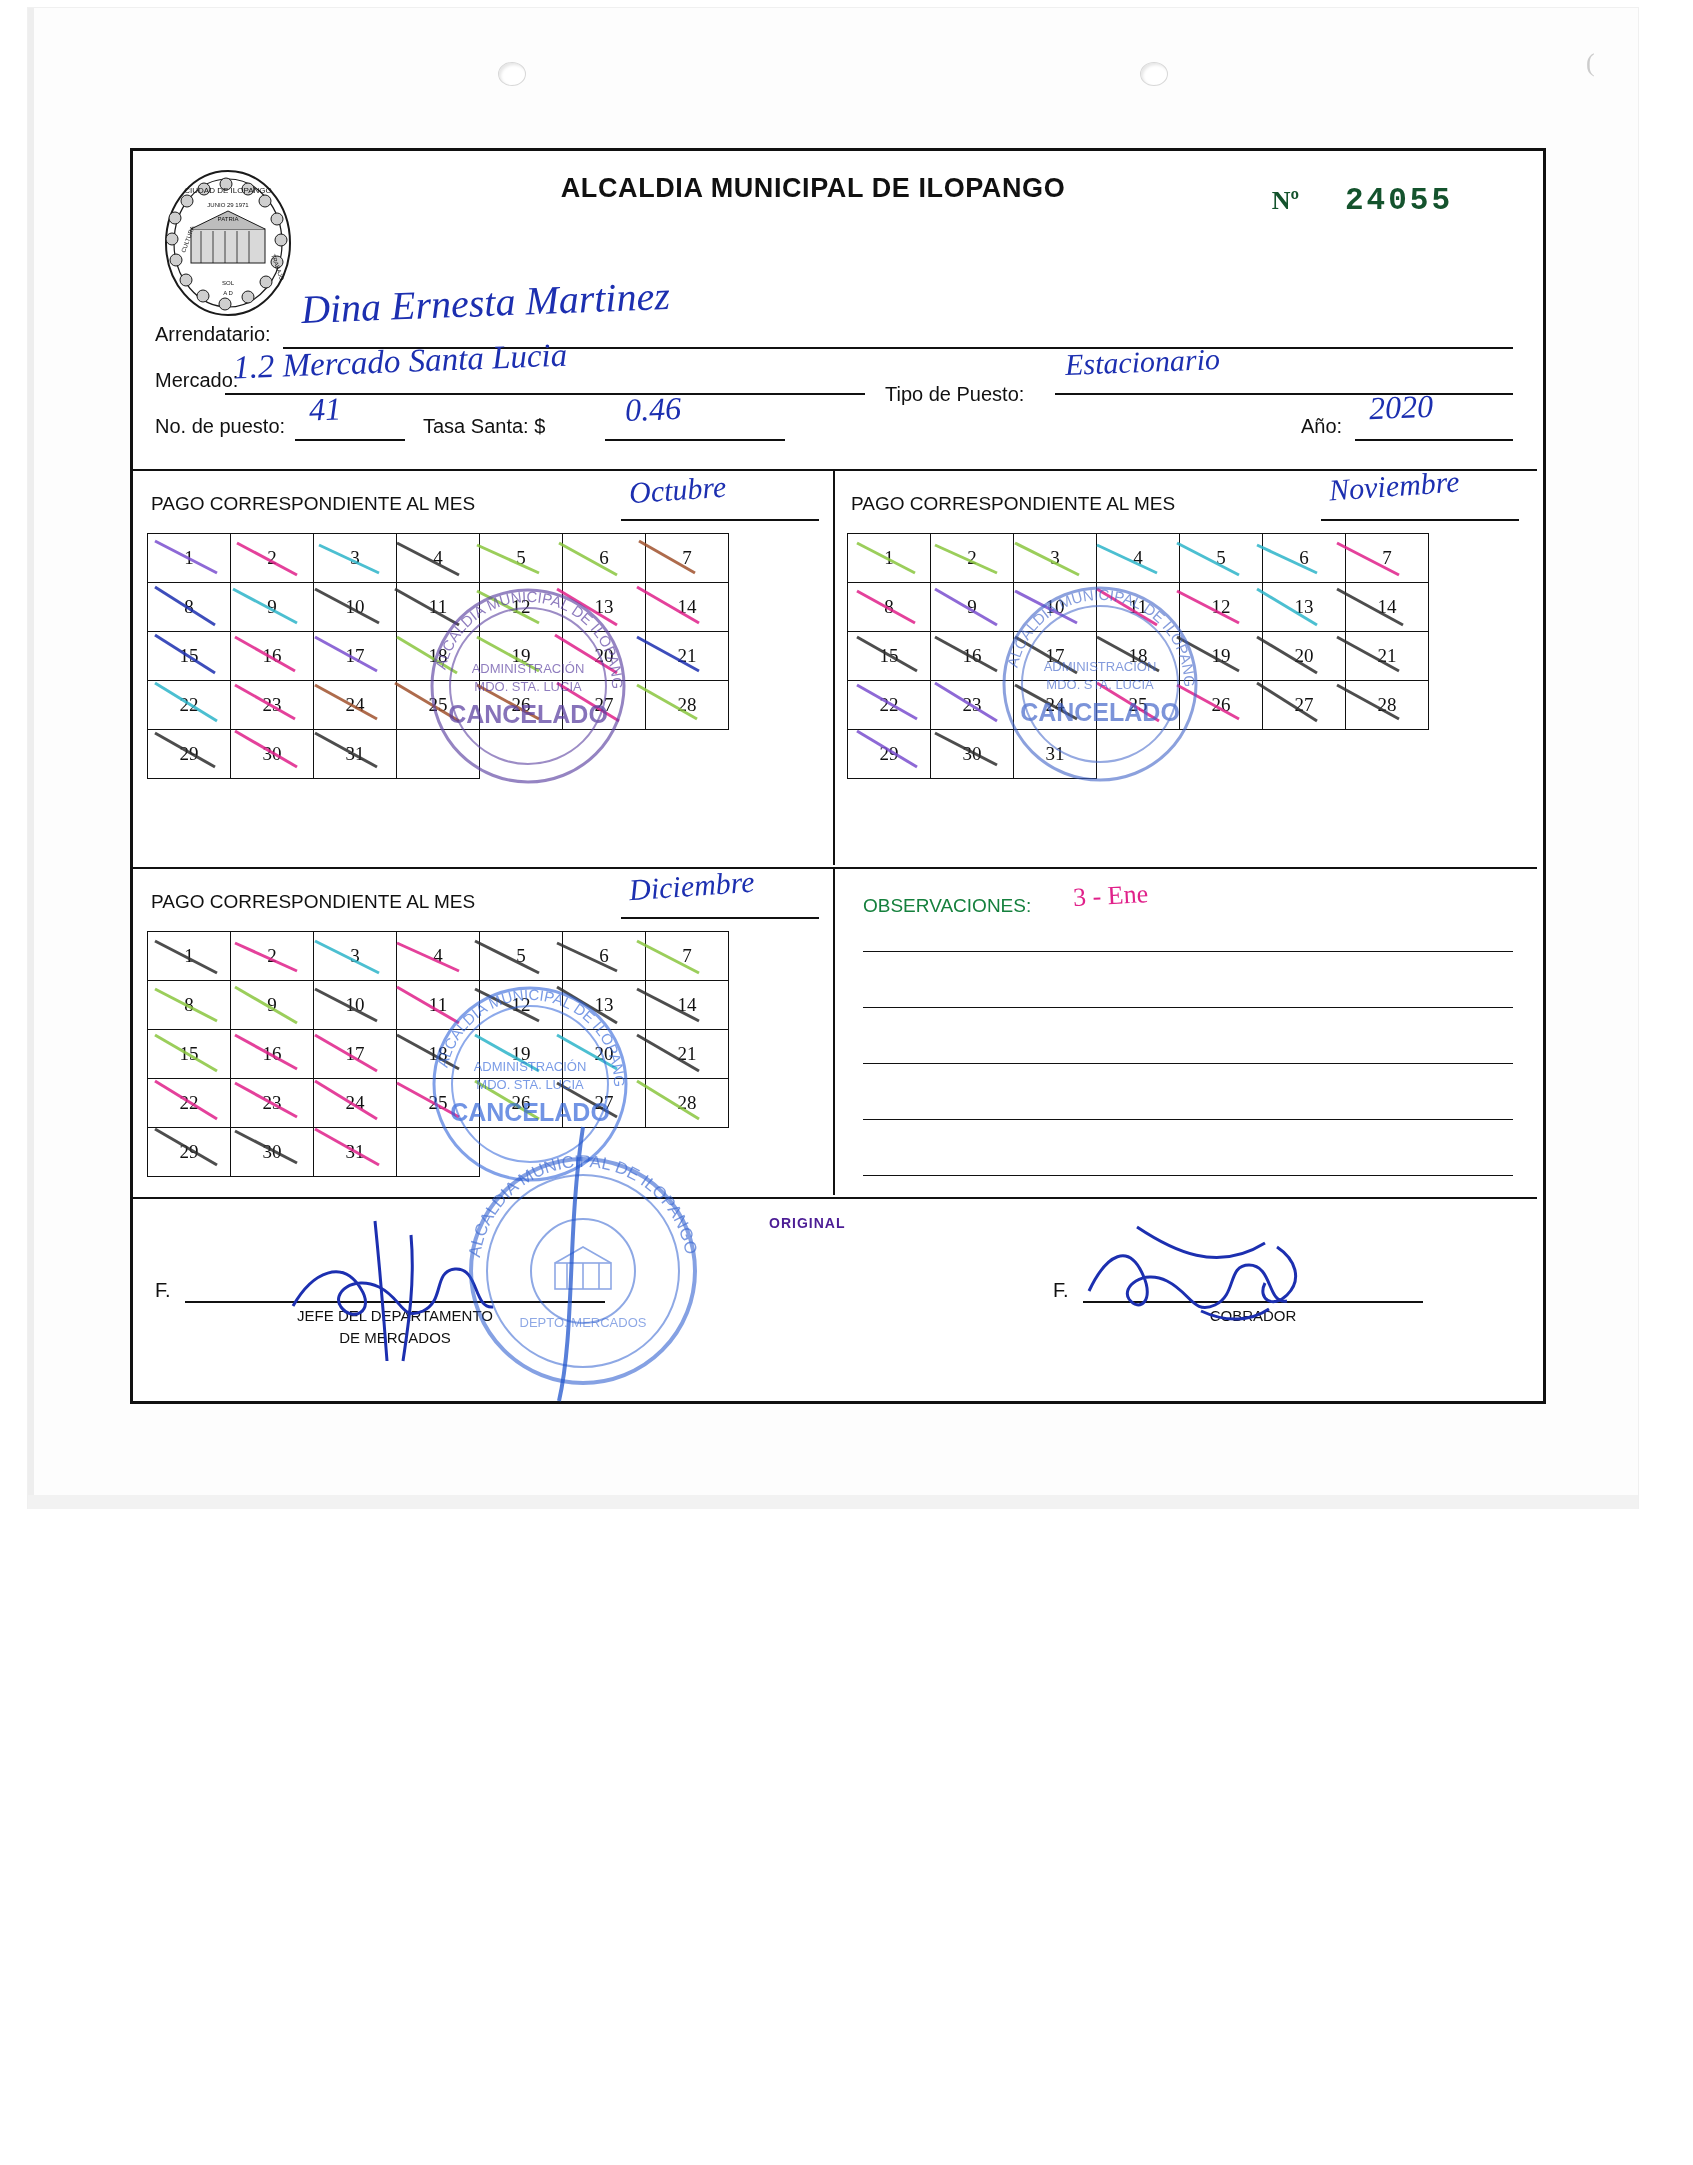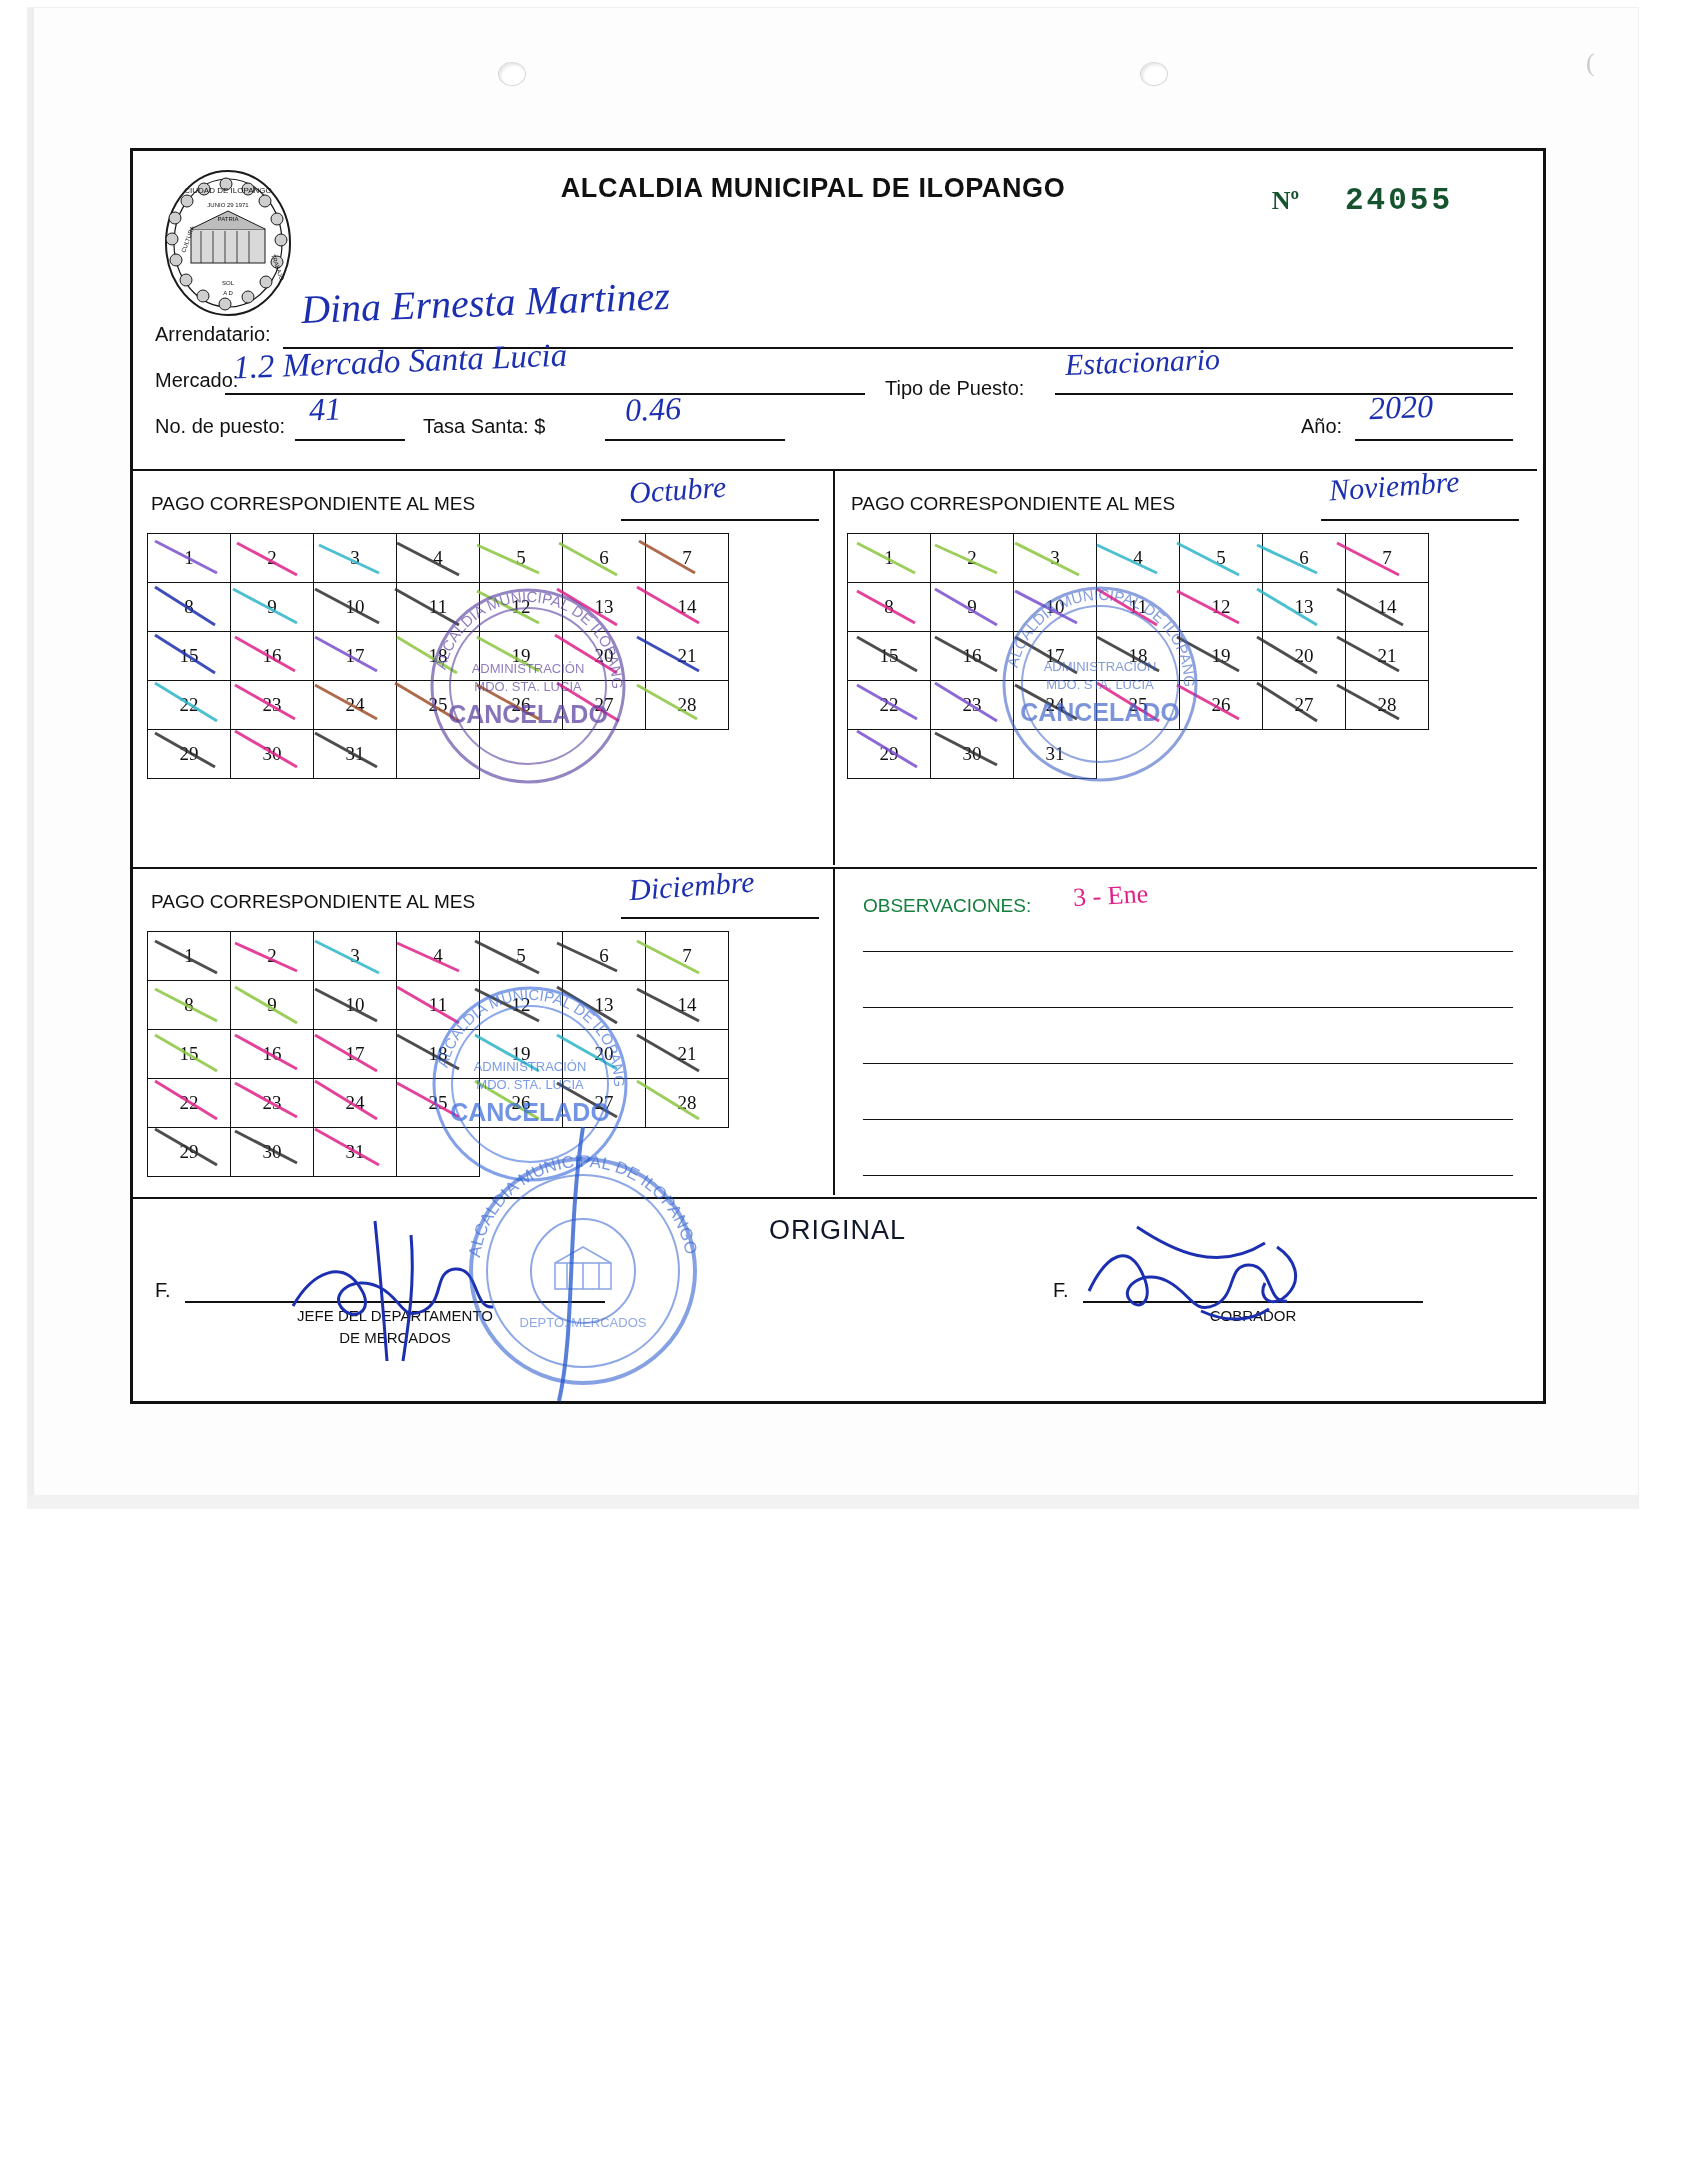--- a/index.html
+++ b/index.html
@@ -49,21 +49,21 @@
   table.grid td{border:1.6px solid #111;width:80px;height:46px;text-align:center;
                font-size:19px;color:#111;font-family:"Liberation Serif",serif;position:relative;}
   table.grid td.blank{border:none;}
 
   .vsep{position:absolute;border-left:2px solid #111;}
 
   .obs-label{position:absolute;font-size:19px;color:#15803d;}
   .obs-hw{position:absolute;font-family:"Liberation Serif",serif;color:#e0218a;font-size:26px;transform:rotate(-3deg);}
   .obsline{position:absolute;border-bottom:1.6px solid #111;}
 
-  .original{position:absolute;color:#0f172a;font-weight:normal;font-size:27px;letter-spacing:1px;}
+  .original{position:absolute;color:#4c1d95;font-weight:bold;font-size:14px;letter-spacing:1px;}
 
   .sig{position:absolute;font-size:20px;color:#111;}
   .sigline{position:absolute;border-bottom:2px solid #111;}
   .sigcap{position:absolute;font-size:15px;color:#111;text-align:center;}
 
   
   .stamp{position:absolute;border-radius:50%;opacity:.85;}
   .stamp svg{display:block;}
   .scribble{position:absolute;}
 </style>
@@ -132,21 +132,21 @@
     </div>
 
     <div class="fieldrow" style="left:22px;top:172px;">Arrendatario:</div>
     <div class="rule" style="left:150px;top:196px;width:1230px;"></div>
     <div class="hw" style="left:168px;top:128px;font-size:40px;">Dina Ernesta Martinez</div>
 
     <div class="fieldrow" style="left:22px;top:218px;">Mercado:</div>
     <div class="rule" style="left:92px;top:242px;width:640px;"></div>
     <div class="hw" style="left:100px;top:192px;font-size:33px;">1.2 Mercado Santa Lucia</div>
 
-    <div class="fieldrow" style="left:752px;top:226px;">Tipo de Puesto:</div>
+    <div class="fieldrow" style="left:752px;top:232px;">Tipo de Puesto:</div>
     <div class="rule" style="left:922px;top:242px;width:458px;"></div>
     <div class="hw" style="left:932px;top:194px;font-size:30px;">Estacionario</div>
 
     <div class="fieldrow" style="left:22px;top:264px;">No. de puesto:</div>
     <div class="rule" style="left:162px;top:288px;width:110px;"></div>
     <div class="hw" style="left:176px;top:240px;font-size:32px;">41</div>
 
     <div class="fieldrow" style="left:290px;top:264px;">Tasa Santa: $</div>
     <div class="rule" style="left:472px;top:288px;width:180px;"></div>
     <div class="hw" style="left:492px;top:240px;font-size:32px;">0.46</div>

